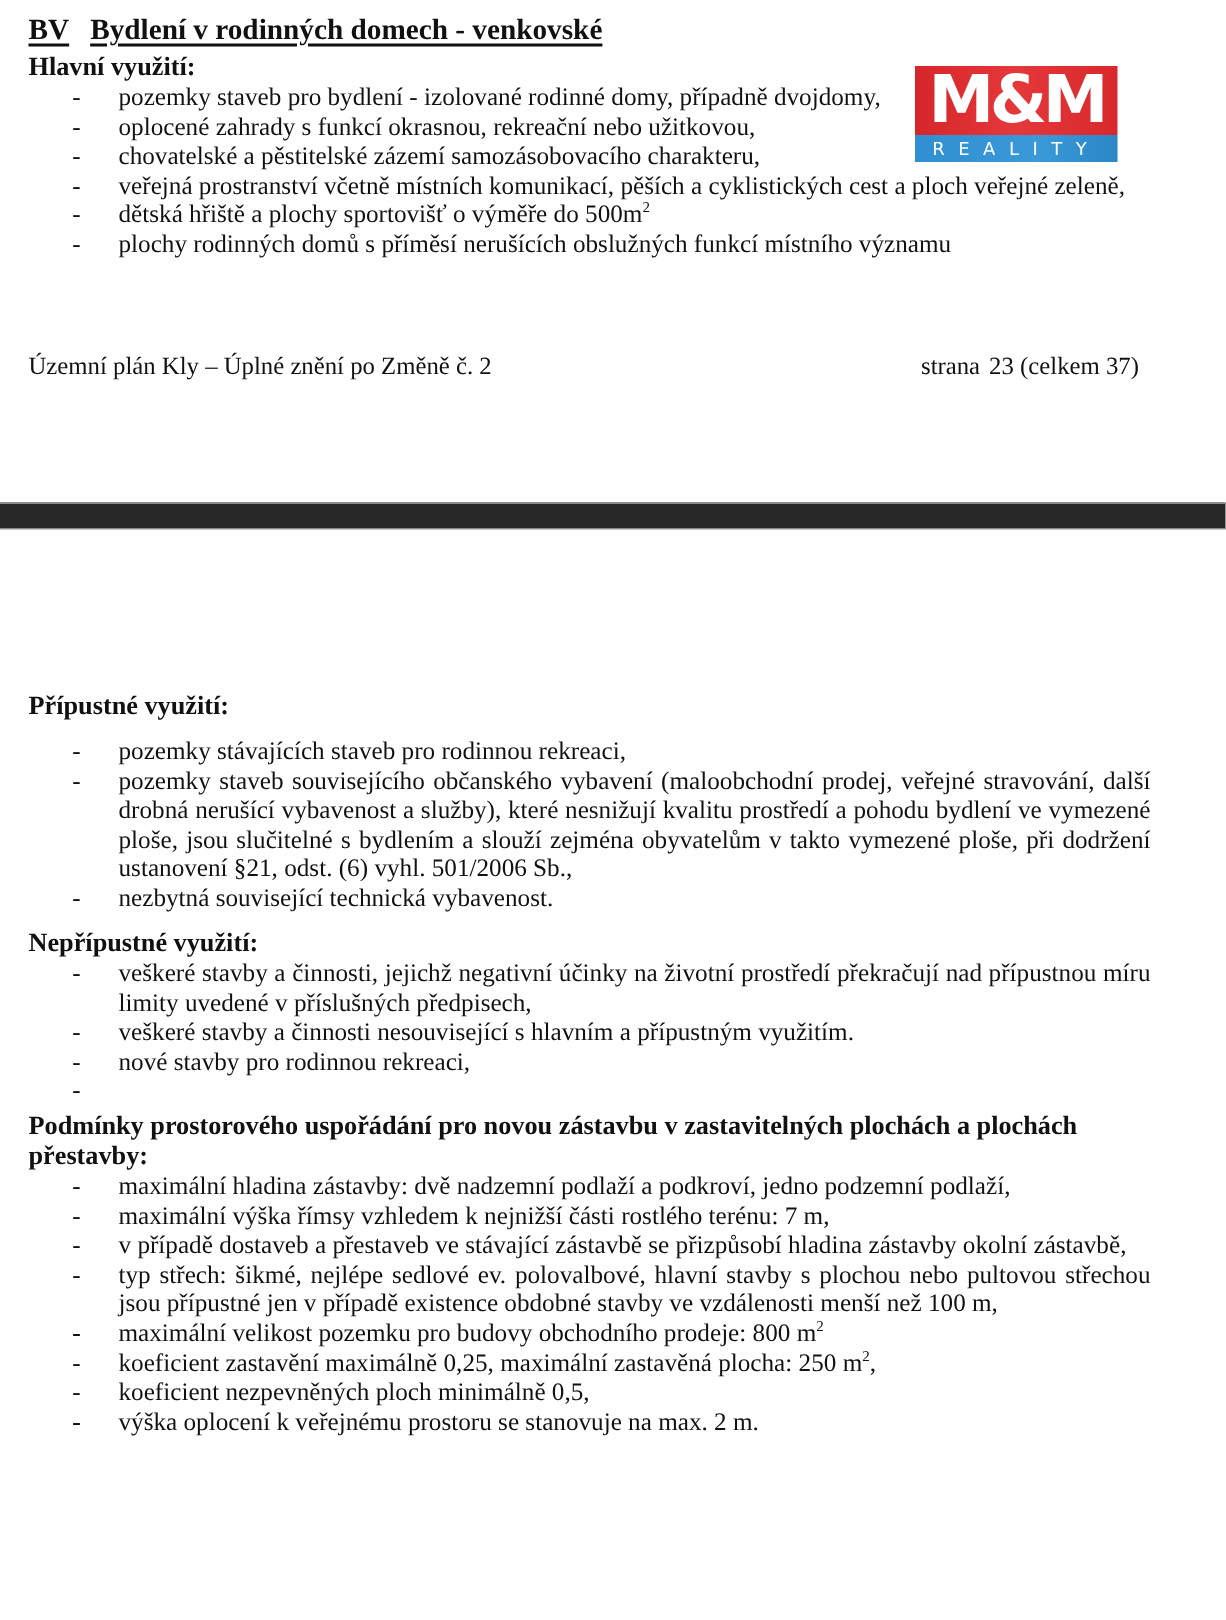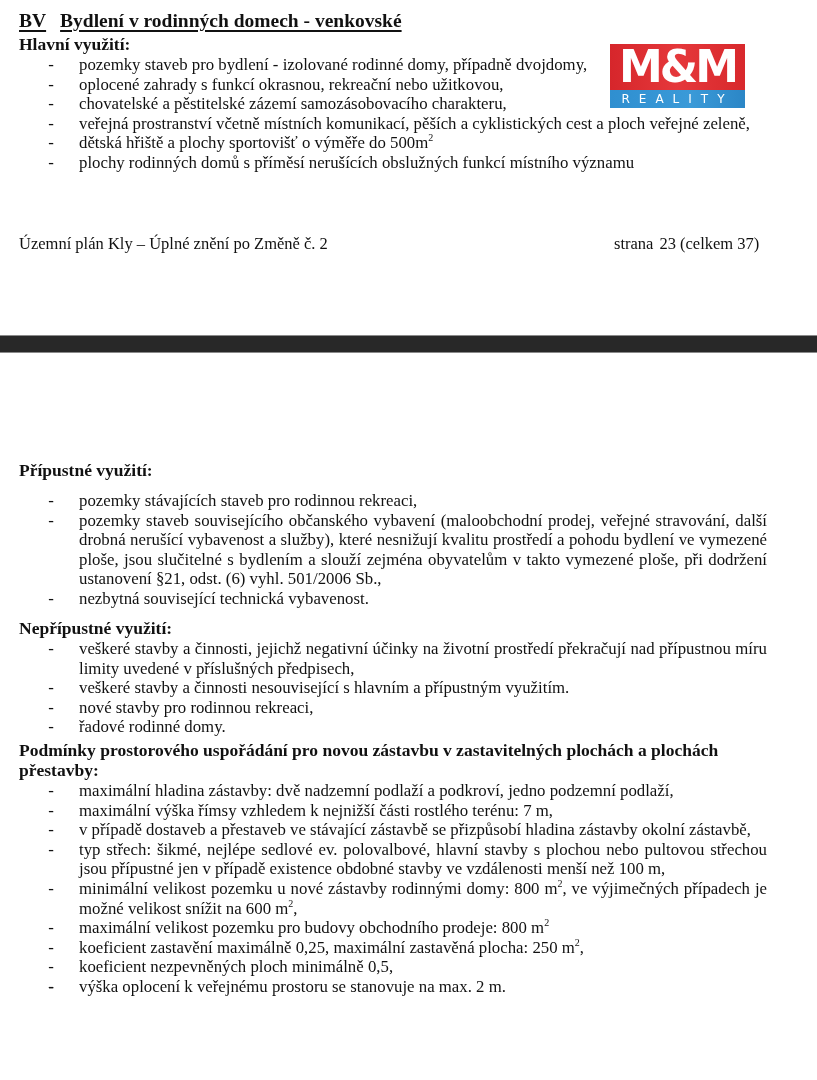--- a/index.html
+++ b/index.html
@@ -132,21 +132,20 @@
     <li class="item nowrap">
         <span class="dash">-</span>
         <span class="txt">veškeré stavby a činnosti nesouvisející s hlavním a přípustným využitím.</span>
       </li>
     <li class="item nowrap">
         <span class="dash">-</span>
         <span class="txt">nové stavby pro rodinnou rekreaci,</span>
       </li>
     <li class="item nowrap">
         <span class="dash">-</span>
-        <span class="txt">řadové rodinné domy.</span>
       </li>
   </ul>
 
   <div class="abs heading" style="left:19px; top:388px; width:760px; text-align:justify;">
     <div>Podmínky prostorového uspořádání pro novou zástavbu v zastavitelných plochách a plochách</div>
     <div>přestavby:</div>
   </div>
   <ul class="list" style="top:428px;">
     <li class="item nowrap">
         <span class="dash">-</span>
@@ -159,21 +158,20 @@
     <li class="item">
         <span class="dash">-</span>
         <span class="txt" style="text-align-last:left;">v případě dostaveb a přestaveb ve stávající zástavbě se přizpůsobí hladina zástavby okolní zástavbě,</span>
       </li>
     <li class="item">
         <span class="dash">-</span>
         <span class="txt" style="text-align-last:left;">typ střech: šikmé, nejlépe sedlové ev. polovalbové, hlavní stavby s plochou nebo pultovou střechou jsou přípustné jen v případě existence obdobné stavby ve vzdálenosti menší než 100 m,</span>
       </li>
     <li class="item">
         <span class="dash">-</span>
-        <span class="txt" style="text-align-last:left;"><span>minimální velikost pozemku u nové zástavby rodinnými domy: 800 m</span><sup>2</sup><span>, ve výjimečných případech je možné velikost snížit na 600 m</span><sup>2</sup><span>,</span></span>
       </li>
     <li class="item nowrap">
         <span class="dash">-</span>
         <span class="txt"><span>maximální velikost pozemku pro budovy obchodního prodeje: 800 m</span><sup>2</sup></span>
       </li>
     <li class="item nowrap">
         <span class="dash">-</span>
         <span class="txt"><span>koeficient zastavění maximálně 0,25, maximální zastavěná plocha: 250 m</span><sup>2</sup><span>,</span></span>
       </li>
     <li class="item nowrap">

